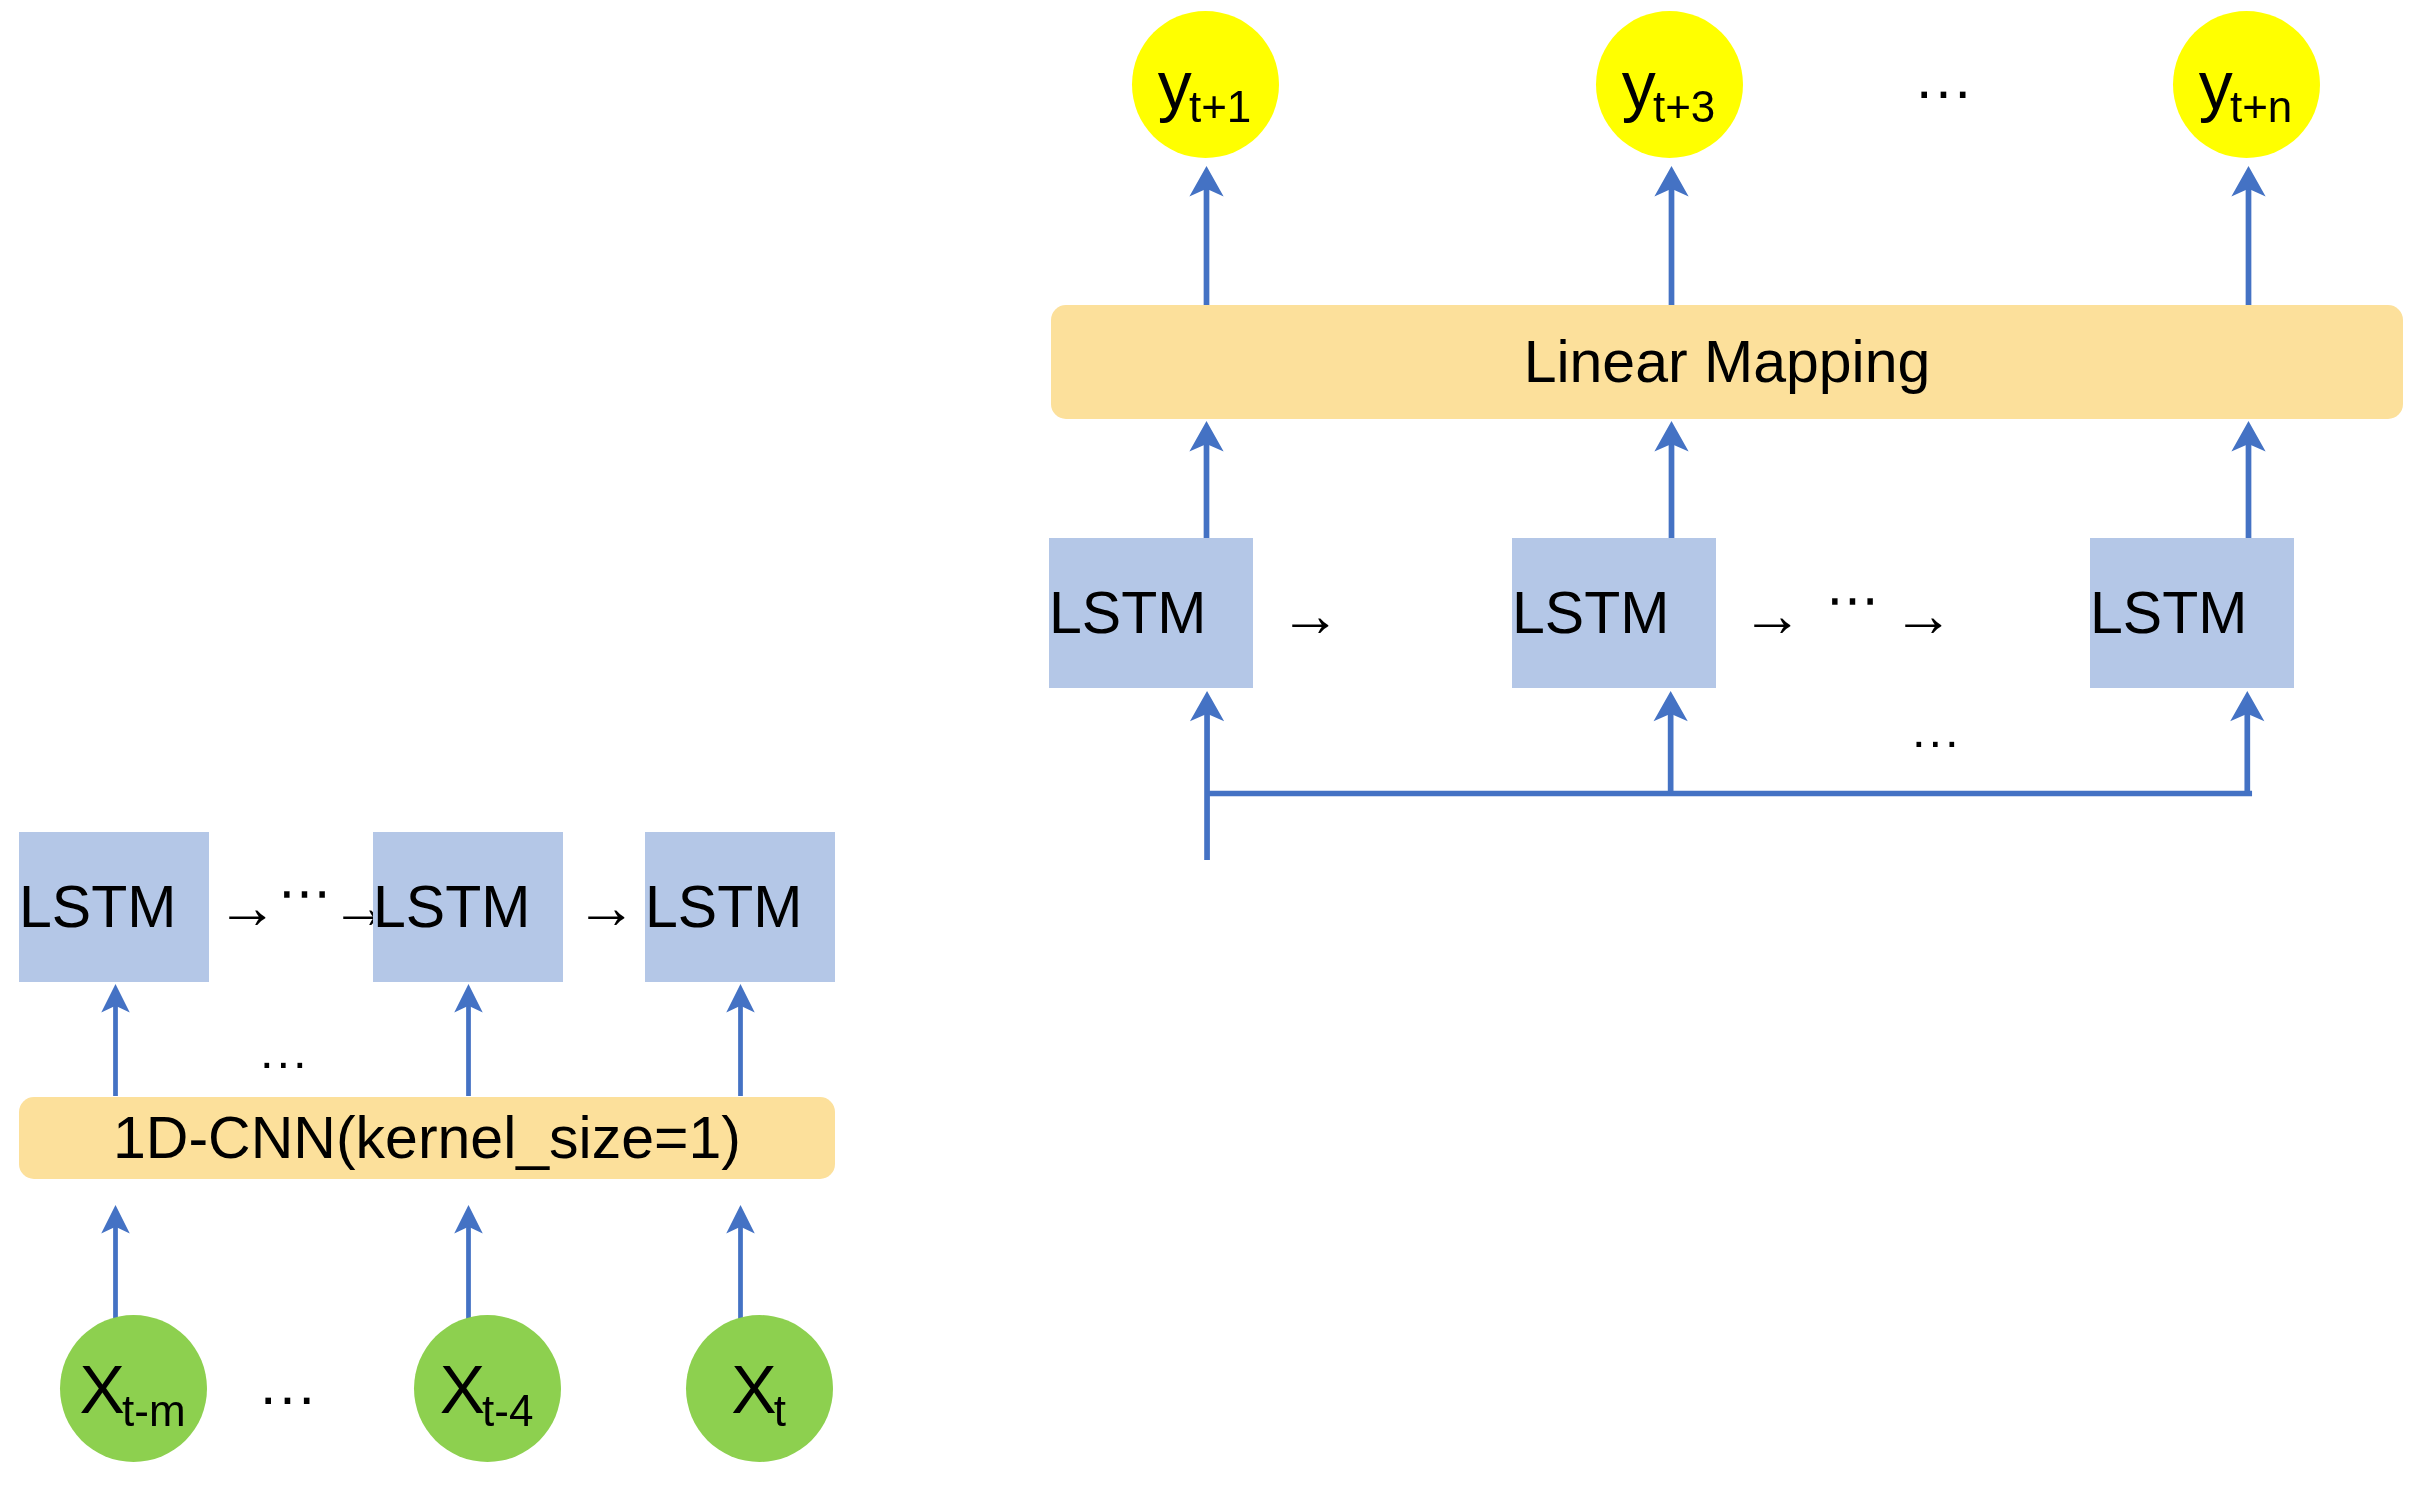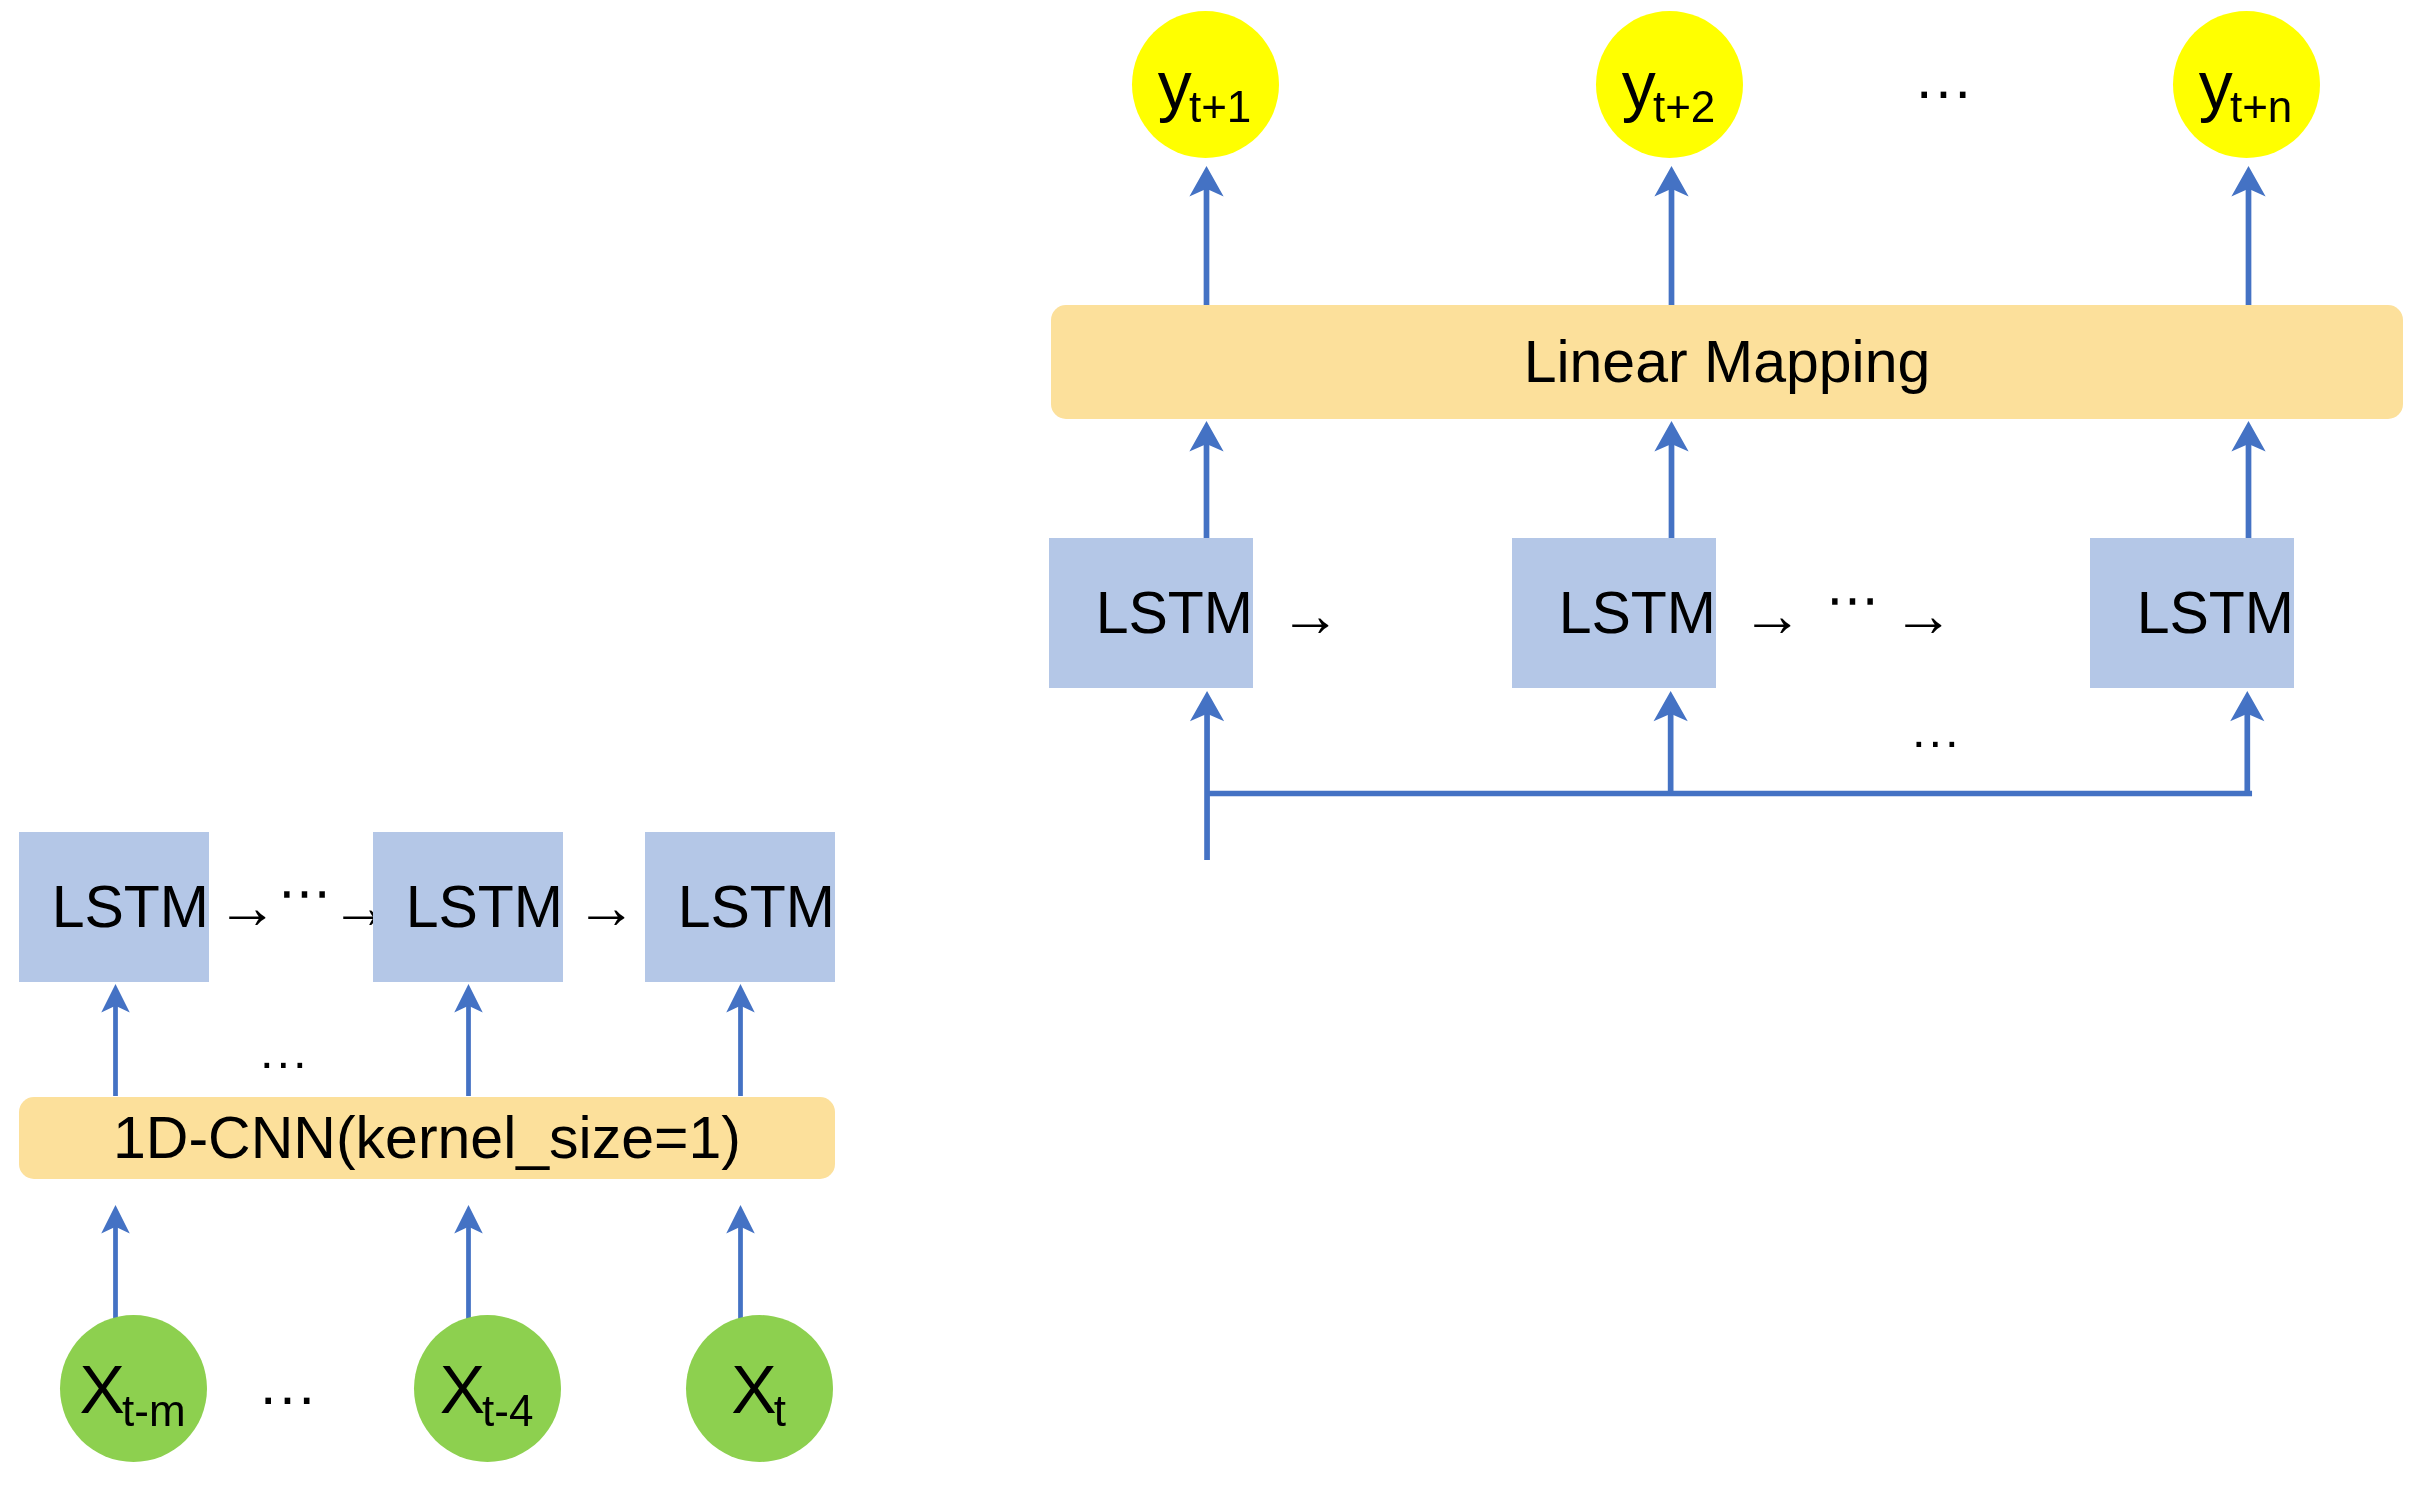--- a/index.html
+++ b/index.html
@@ -40,21 +40,21 @@
     position: relative;
     top: 11.4px;
     left: -1.9px;
     margin-top: 22px;
   }
   .lstm-box {
     position: absolute;
     background: #b4c7e7;
     display: flex;
     align-items: center;
-    justify-content: flex-end;
+    justify-content: flex-start;
     font-size: 59px;
     color: #000000;
     box-sizing: border-box;
   }
   .bar-box {
     position: absolute;
     background: #fce09b;
     display: flex;
     align-items: center;
     justify-content: center;
@@ -88,21 +88,21 @@
 
 <div id="canvas">
 
   <div class="node-circle yellow" style="left:1132px; top:11.4px; width:147px; height:147px;">
     <span class="base">y</span>
       <span class="sub">t+1</span>
   </div>
 
   <div class="node-circle yellow" style="left:1596px; top:11.4px; width:147px; height:147px;">
     <span class="base">y</span>
-      <span class="sub">t+2</span>
+      <span class="sub">t+3</span>
   </div>
 
   <div class="ellipsis" style="left:1916px; top:49px;">...</div>
 
   <div class="node-circle yellow" style="left:2173px; top:11.4px; width:147px; height:147px;">
     <span class="base">y</span>
       <span class="sub">t+n</span>
   </div>
 
   <svg class="arrow-svg" style="left:1177px; top:164px; width:59px; height:143px;" viewBox="0 0 62 150" width="59" height="143">

